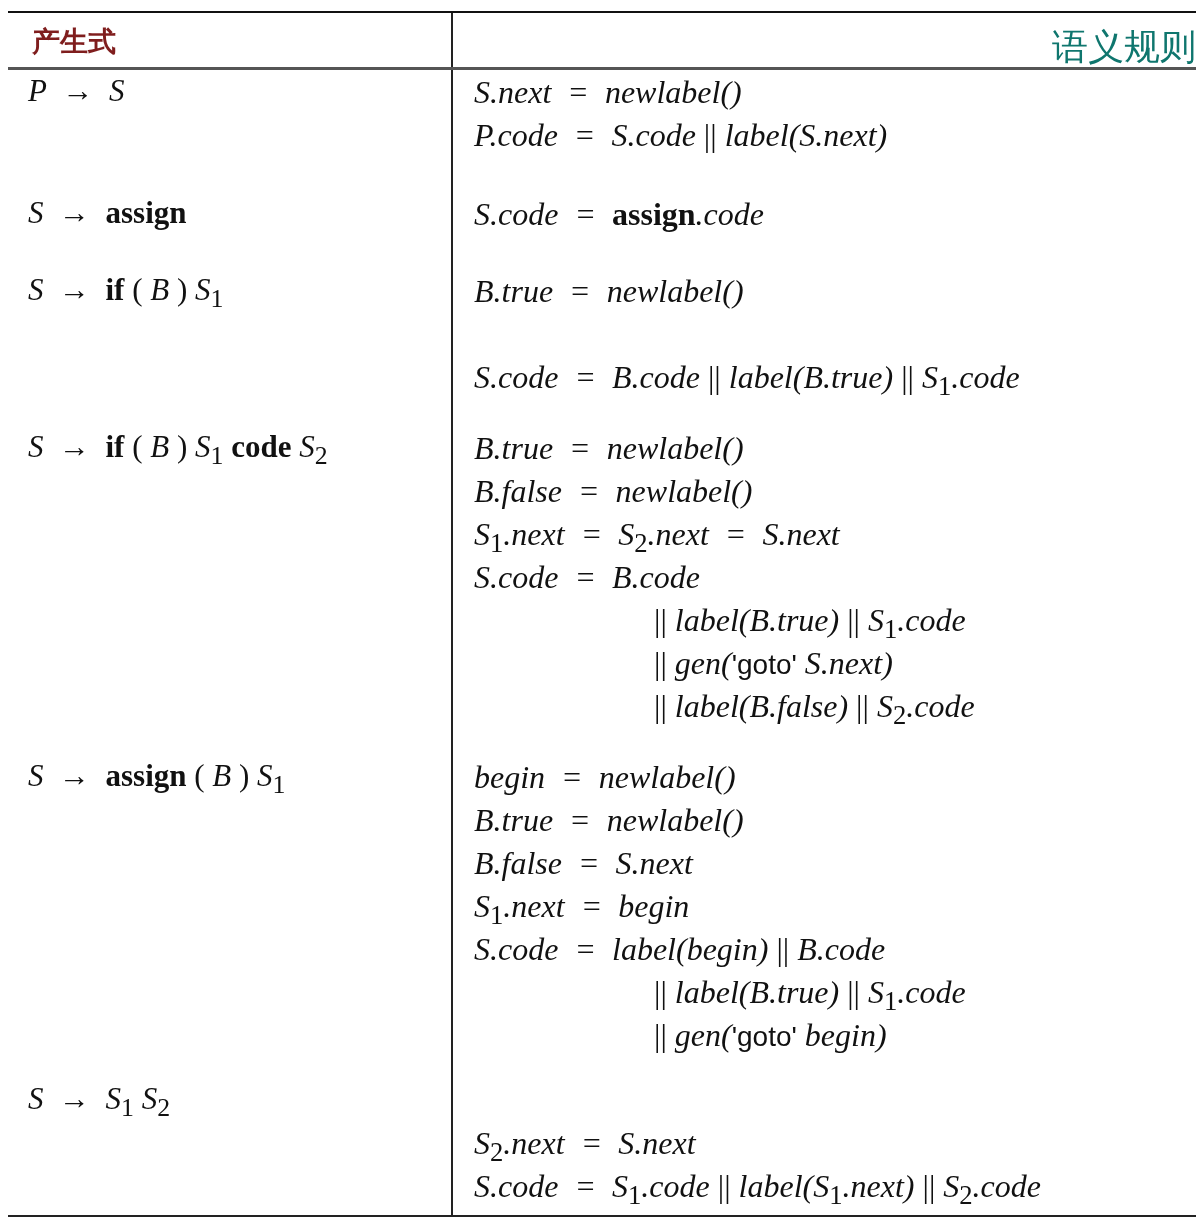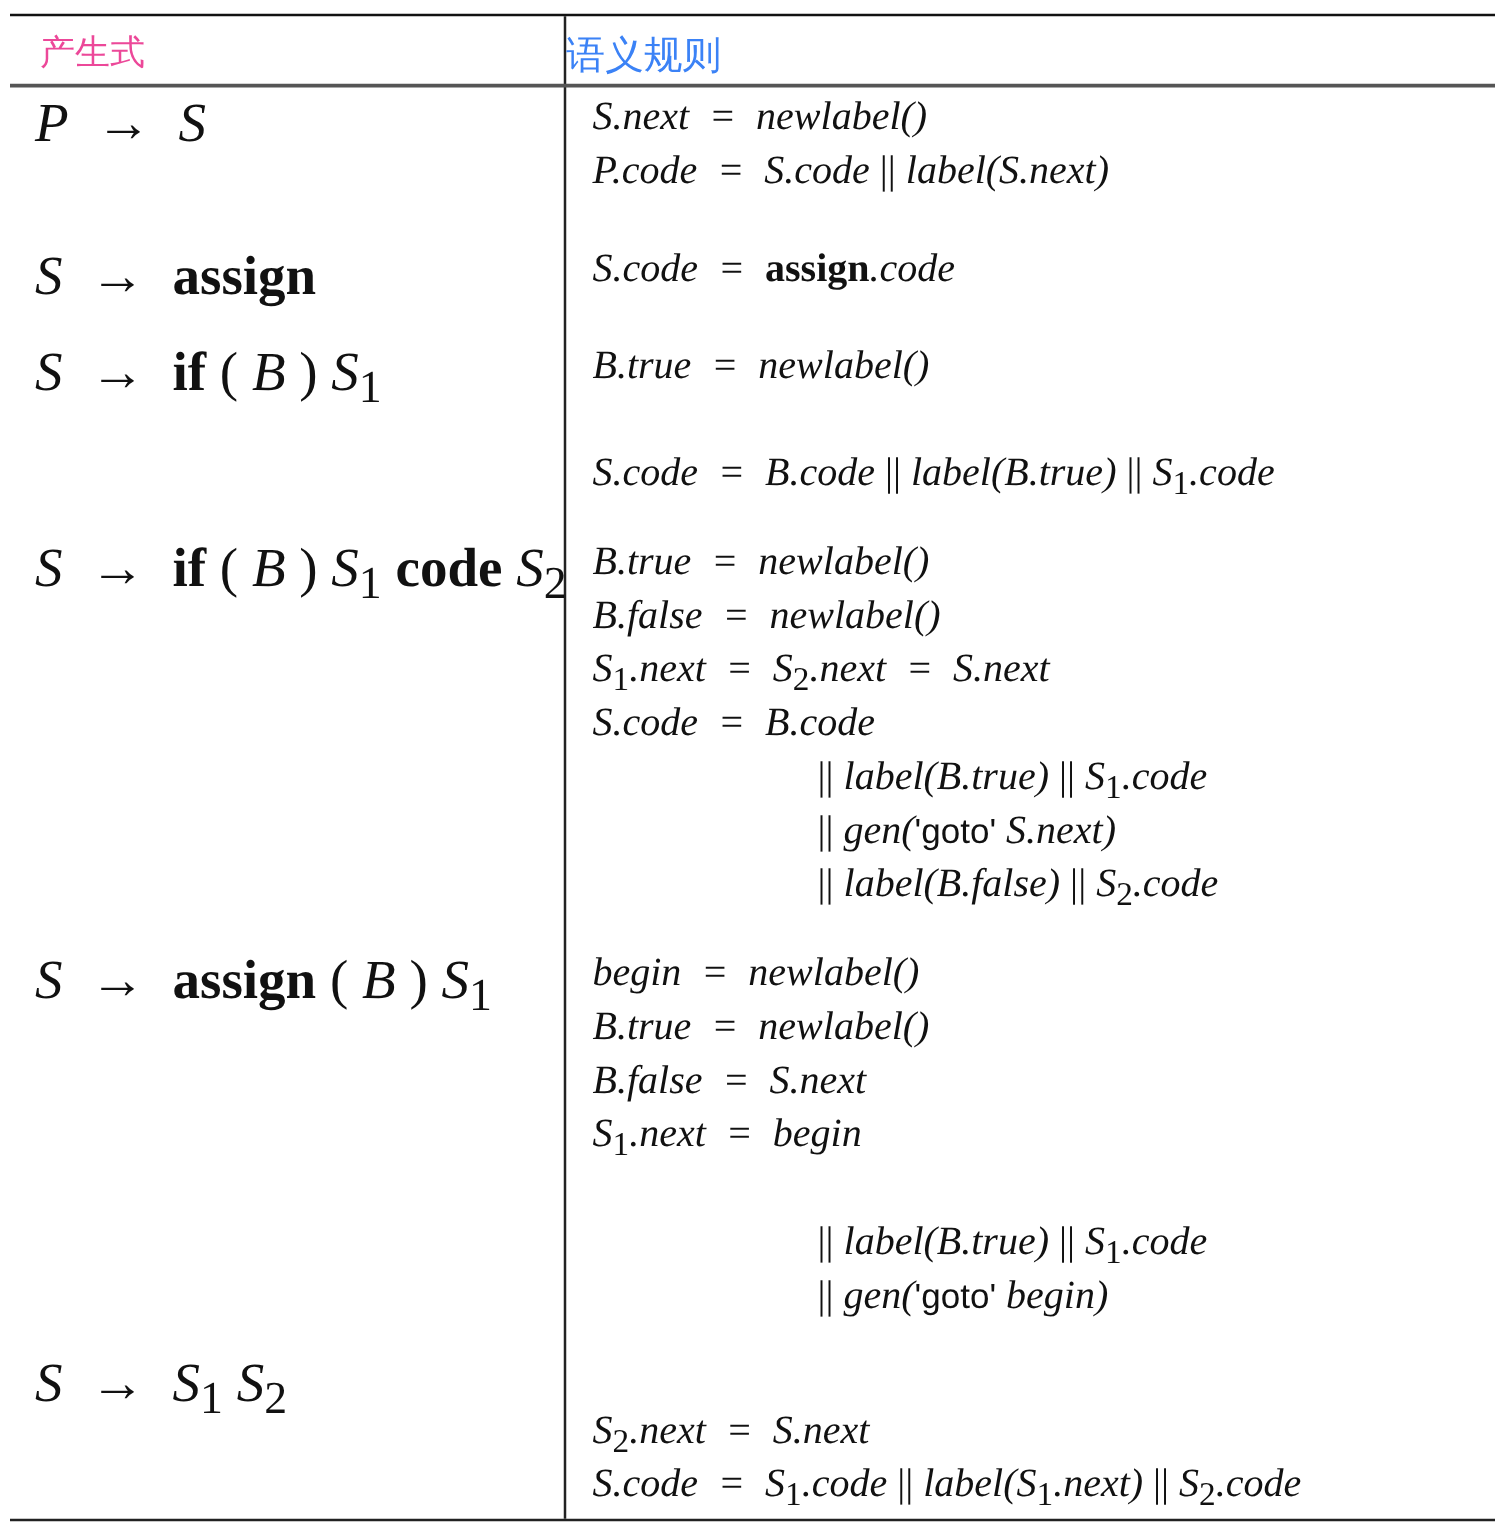--- a/index.html
+++ b/index.html
@@ -4,25 +4,25 @@
 <style>
   html, body { margin: 0; padding: 0; background: #ffffff; }
   body { width: 1198px; height: 1230px; position: relative; overflow: hidden;
          font-family: "DejaVu Serif", "Liberation Serif", serif; color: #111; }
   .table { position: absolute; left: 8px; top: 11px; width: 1188px; height: 1206px; }
   .rule-top { position: absolute; left: 0; top: 0; width: 100%; height: 2px; background: #111; }
   .rule-head { position: absolute; left: 0; top: 56px; width: 100%; height: 3px; background: #555; }
   .rule-bottom { position: absolute; left: 0; top: 1204px; width: 100%; height: 2px; background: #222; }
   .vdiv { position: absolute; left: 443px; top: 2px; width: 2px; height: 1202px; background: #222; }
   .hdr-left { position: absolute; left: 24px; top: 12px; font-size: 28px;
-              font-family: "DejaVu Sans", sans-serif; font-weight: normal; color: #ec4899; }
-  .hdr-right { position: absolute; left: 445px; width: 743px; top: 12px; text-align: left;
-               font-size: 31px; font-family: "DejaVu Sans", sans-serif; color: #3b82f6; }
+              font-family: "DejaVu Sans", sans-serif; font-weight: bold; color: #7f1d1d; }
+  .hdr-right { position: absolute; left: 445px; width: 743px; top: 12px; text-align: right;
+               font-size: 36px; font-family: "DejaVu Sans", sans-serif; color: #0f766e; }
   .prod { position: absolute; left: 20px; font-family: "Liberation Serif", serif;
-          font-size: 44px; white-space: nowrap; }
+          font-size: 31px; white-space: nowrap; }
   .rule-line { position: absolute; left: 466px; font-family: "Liberation Serif", serif;
                font-size: 32px; white-space: nowrap; font-style: italic; }
   .rule-line.cont { left: 646px; }
   .rule-line b { font-style: normal; font-weight: bold; }
   .rule-line .mono { font-family: Liberation Sans, sans-serif; font-style: normal; font-size: 28px; }
   .rule-line .up { font-style: normal; }
   .prod i { font-style: italic; }
   .prod b { font-weight: bold; }
 </style>
 </head>
@@ -53,20 +53,21 @@
   <div class="rule-line" style="top:548px">S.code &nbsp;= &nbsp;B.code</div>
   <div class="rule-line cont" style="top:591px"><span class="up">||</span> label(B.true) <span class="up">||</span> S<sub class="up">1</sub>.code</div>
   <div class="rule-line cont" style="top:634px"><span class="up">||</span> gen(<span class="mono">'goto'</span> S.next)</div>
   <div class="rule-line cont" style="top:677px"><span class="up">||</span> label(B.false) <span class="up">||</span> S<sub class="up">2</sub>.code</div>
 
   <div class="prod" style="top:747px"><i>S</i> &nbsp;→&nbsp; <b>assign</b> ( <i>B</i> ) <i>S</i><sub>1</sub></div>
   <div class="rule-line" style="top:748px">begin &nbsp;= &nbsp;newlabel()</div>
   <div class="rule-line" style="top:791px">B.true &nbsp;= &nbsp;newlabel()</div>
   <div class="rule-line" style="top:834px">B.false &nbsp;= &nbsp;S.next</div>
   <div class="rule-line" style="top:877px">S<sub class="up">1</sub>.next &nbsp;= &nbsp;begin</div>
+  <div class="rule-line" style="top:920px">S.code &nbsp;= &nbsp;label(begin) <span class="up">||</span> B.code</div>
   <div class="rule-line cont" style="top:963px"><span class="up">||</span> label(B.true) <span class="up">||</span> S<sub class="up">1</sub>.code</div>
   <div class="rule-line cont" style="top:1006px"><span class="up">||</span> gen(<span class="mono">'goto'</span> begin)</div>
 
   <div class="prod" style="top:1070px"><i>S</i> &nbsp;→&nbsp; <i>S</i><sub>1</sub> <i>S</i><sub>2</sub></div>
   <div class="rule-line" style="top:1114px">S<sub class="up">2</sub>.next &nbsp;= &nbsp;S.next</div>
   <div class="rule-line" style="top:1157px">S.code &nbsp;= &nbsp;S<sub class="up">1</sub>.code <span class="up">||</span> label(S<sub class="up">1</sub>.next) <span class="up">||</span> S<sub class="up">2</sub>.code</div>
 
   <div class="rule-bottom"></div>
 </div>
 

